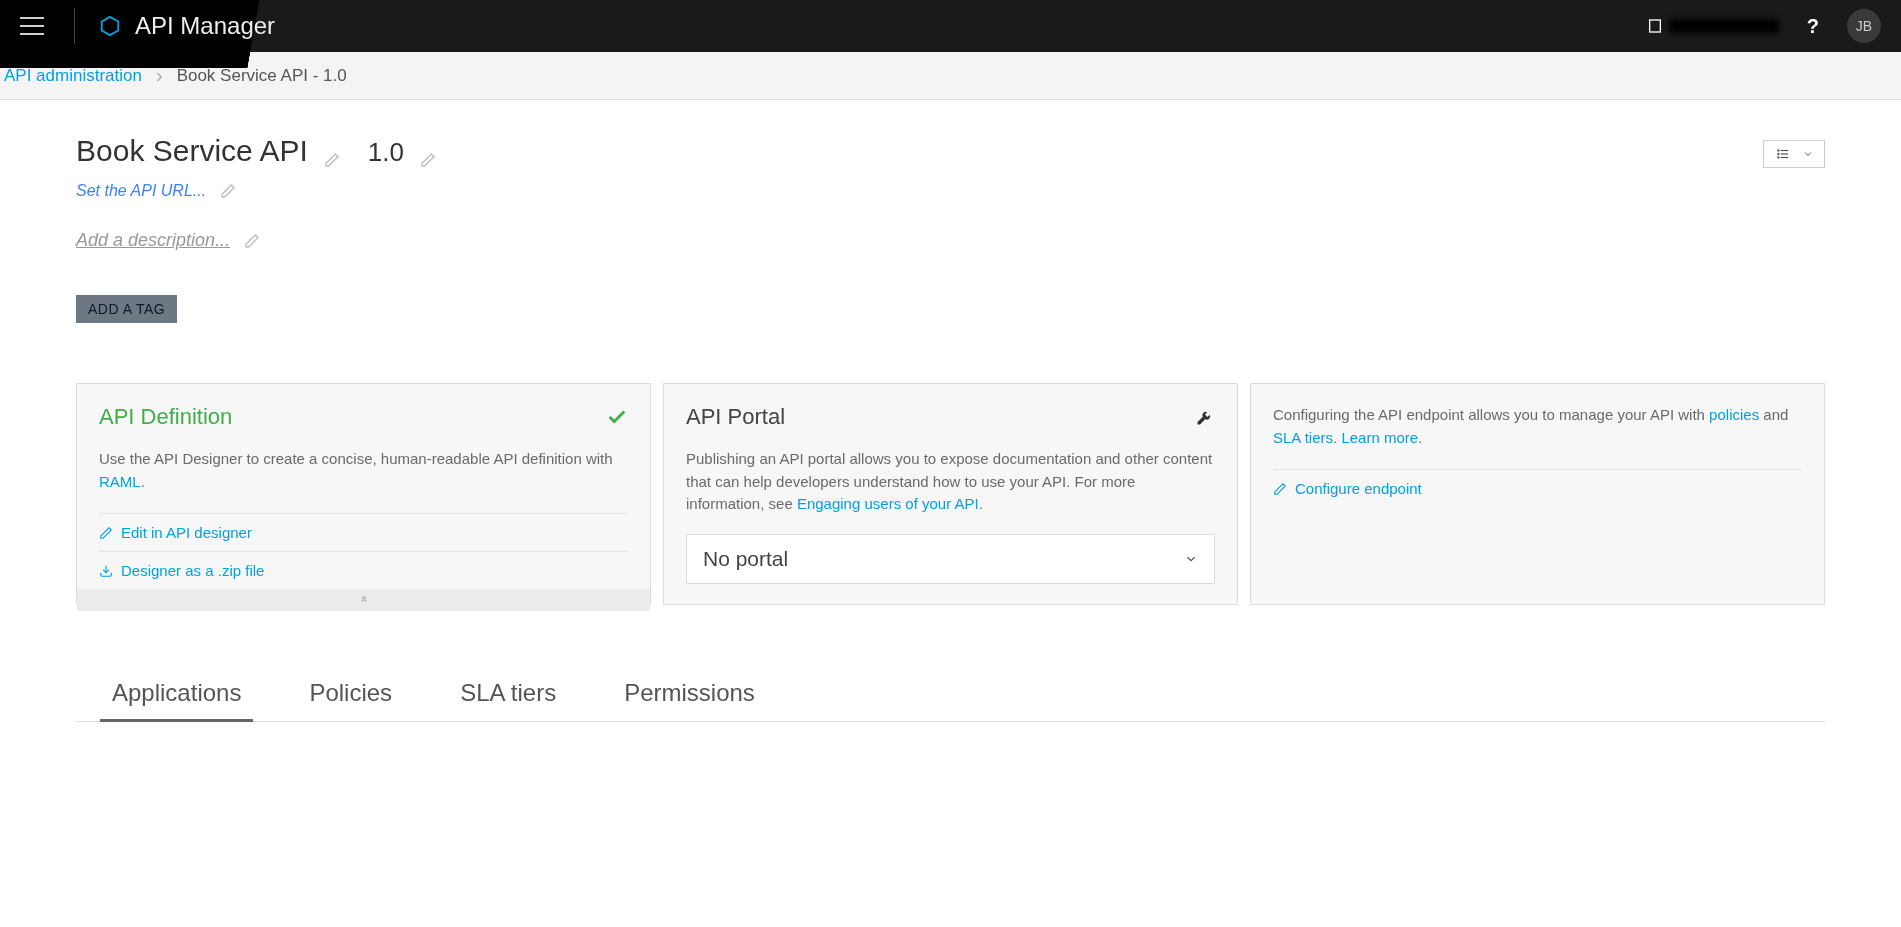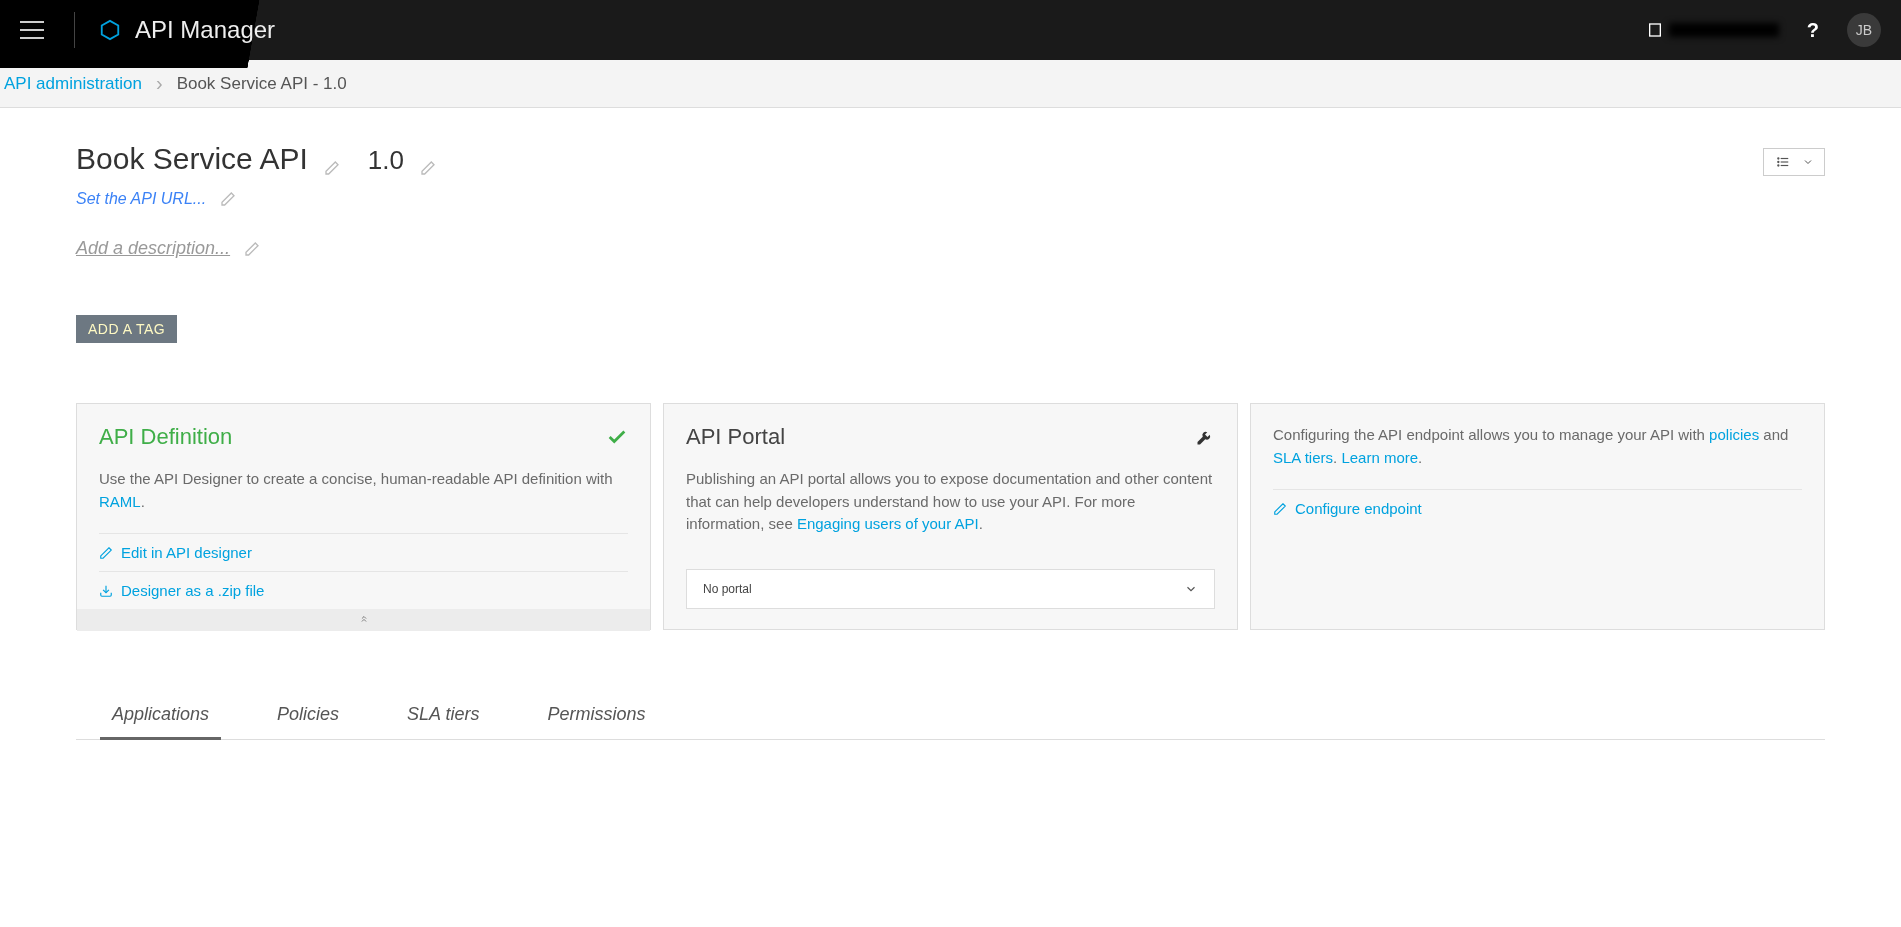--- a/index.html
+++ b/index.html
@@ -1,19 +1,19 @@
 <!DOCTYPE html>
 <html><head>
 <meta charset="utf-8">
 <style>
 * { box-sizing: border-box; margin: 0; padding: 0; }
 body { font-family: -apple-system, BlinkMacSystemFont, "Segoe UI", Helvetica, Arial, sans-serif; background: #fff; color: #333; }
 
 
-.topbar { background: #1a1a1a; height: 60px; display: flex; align-items: center; padding: 0 20px; color: #fff; position: relative; }
+.topbar { background: #1a1a1a; height: 52px; display: flex; align-items: center; padding: 0 20px; color: #fff; position: relative; }
 .topbar-shadow { position: absolute; left: 0; top: 0; width: 420px; height: 68px; background: linear-gradient(100deg, #000 0%, #000 60%, transparent 60.1%); z-index: 0; }
 .hamburger { width: 30px; height: 30px; display: flex; flex-direction: column; justify-content: center; gap: 6px; cursor: pointer; z-index: 1; }
 .hamburger span { display: block; height: 2px; background: #ccc; width: 24px; }
 .topbar-divider { width: 1px; height: 36px; background: #444; margin: 0 24px; z-index: 1; }
 .app-logo { width: 22px; height: 22px; margin-right: 14px; z-index: 1; }
 .app-title { font-size: 24px; font-weight: 300; color: #eee; z-index: 1; }
 .topbar-right { margin-left: auto; display: flex; align-items: center; gap: 28px; z-index: 1; }
 .org-name-blur { display: inline-block; width: 110px; height: 14px; background: #000; filter: blur(3px); vertical-align: middle; }
 .help-icon { font-size: 20px; font-weight: bold; cursor: pointer; }
 .avatar { width: 34px; height: 34px; border-radius: 50%; background: #3a3a3a; display: flex; align-items: center; justify-content: center; font-size: 14px; color: #ccc; cursor: pointer; }
@@ -29,41 +29,41 @@
 .title-row { display: flex; align-items: flex-end; gap: 16px; margin-bottom: 14px; }
 .api-name { font-size: 30px; font-weight: 300; color: #333; }
 .api-version { font-size: 26px; font-weight: 300; color: #333; margin-left: 12px; }
 .pencil-inline { width: 16px; height: 16px; color: #bbb; cursor: pointer; }
 .view-toggle { margin-left: auto; border: 1px solid #ccc; display: flex; align-items: center; padding: 6px 10px; gap: 10px; cursor: pointer; }
 
 .placeholder-row { display: flex; align-items: center; gap: 14px; margin-bottom: 16px; }
 .placeholder-text { font-size: 16px; font-style: italic; color: #3b82f6; font-weight: 300; }
 .placeholder-text-sm { font-size: 18px; font-style: italic; color: #999; font-weight: 300; text-decoration: underline; }
 
-.tag-btn { background: #6d7882; color: #fef9c3; border: none; padding: 6px 12px; font-size: 14px; letter-spacing: 0.5px; cursor: pointer; margin-top: 40px; }
+.tag-btn { background: #6d7882; color: #0f172a; border: none; padding: 6px 12px; font-size: 14px; letter-spacing: 0.5px; cursor: pointer; margin-top: 28px; }
 
 
 .cards { display: flex; gap: 12px; margin-top: 60px; }
 .card { flex: 1; border: 1px solid #ddd; background: #f7f7f7; padding: 20px 22px; position: relative; }
 .card-header { display: flex; align-items: center; justify-content: space-between; margin-bottom: 18px; }
 .card-title { font-size: 22px; font-weight: 300; }
 .card-title.green { color: #3fae48; }
 .card-title.dark { color: #444; }
 .card-body { font-size: 15px; color: #6a6a6a; line-height: 1.5; }
 .card-body a, .link { color: #00a2df; cursor: pointer; text-decoration: none; }
 .card-actions { margin-top: 20px; border-top: 1px solid #e5e5e5; }
 .card-action { padding: 10px 0; font-size: 15px; color: #00a2df; cursor: pointer; display: flex; align-items: center; gap: 8px; border-bottom: 1px solid #e5e5e5; }
 .card-action:last-child { border-bottom: none; }
 .card-action-icon { width: 14px; height: 14px; }
 .card-footer-toggle { background: #ececec; margin: 0 -22px -20px -22px; text-align: center; padding: 4px 0; cursor: pointer; color: #666; font-size: 12px; }
-.portal-select { margin-top: 33px; background: #fff; border: 1px solid #ddd; padding: 12px 16px; display: flex; align-items: center; justify-content: space-between; cursor: pointer; font-size: 12px; color: #444; }
+.portal-select { margin-top: 18px; background: #fff; border: 1px solid #ddd; padding: 12px 16px; display: flex; align-items: center; justify-content: space-between; cursor: pointer; font-size: 21px; color: #444; }
 
 
 .tabs { display: flex; gap: 60px; margin-top: 64px; border-bottom: 1px solid #ddd; padding-left: 32px; }
-.tab { padding: 10px 4px 14px; font-size: 18px; color: #555; cursor: pointer; position: relative; font-style: italic; }
+.tab { padding: 10px 4px 14px; font-size: 24px; color: #555; cursor: pointer; position: relative; }
 .tab.active::after { content: ""; position: absolute; left: -8px; right: -8px; bottom: -1px; height: 3px; background: #666; }
 
 svg { display: block; }
 </style>
 </head>
 <body>
 
 <div class="topbar">
   <div class="topbar-shadow"></div>
   <div class="hamburger">

